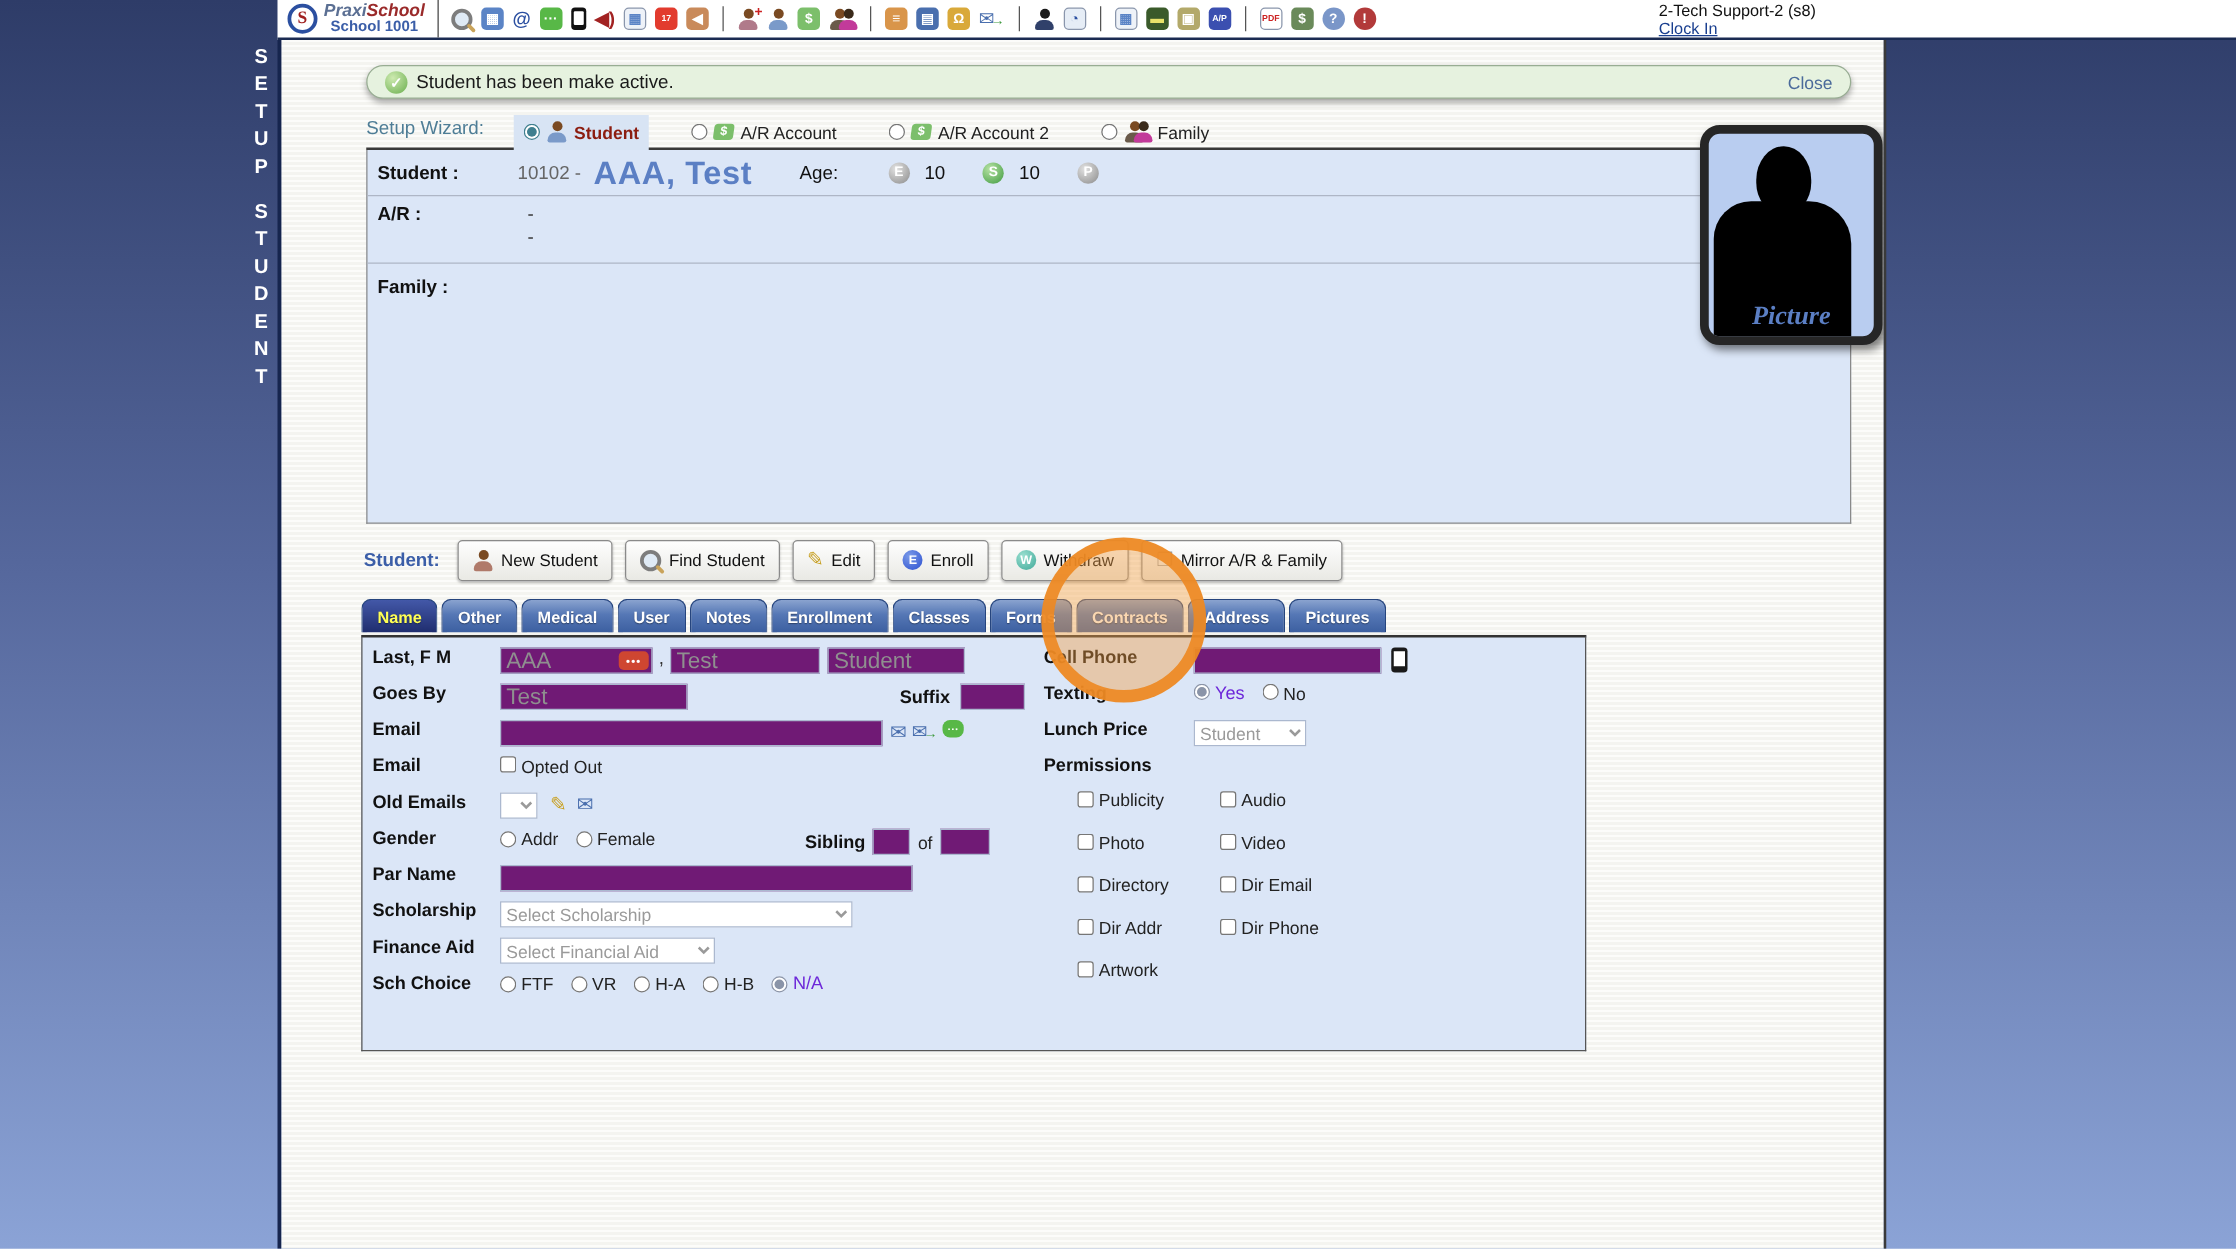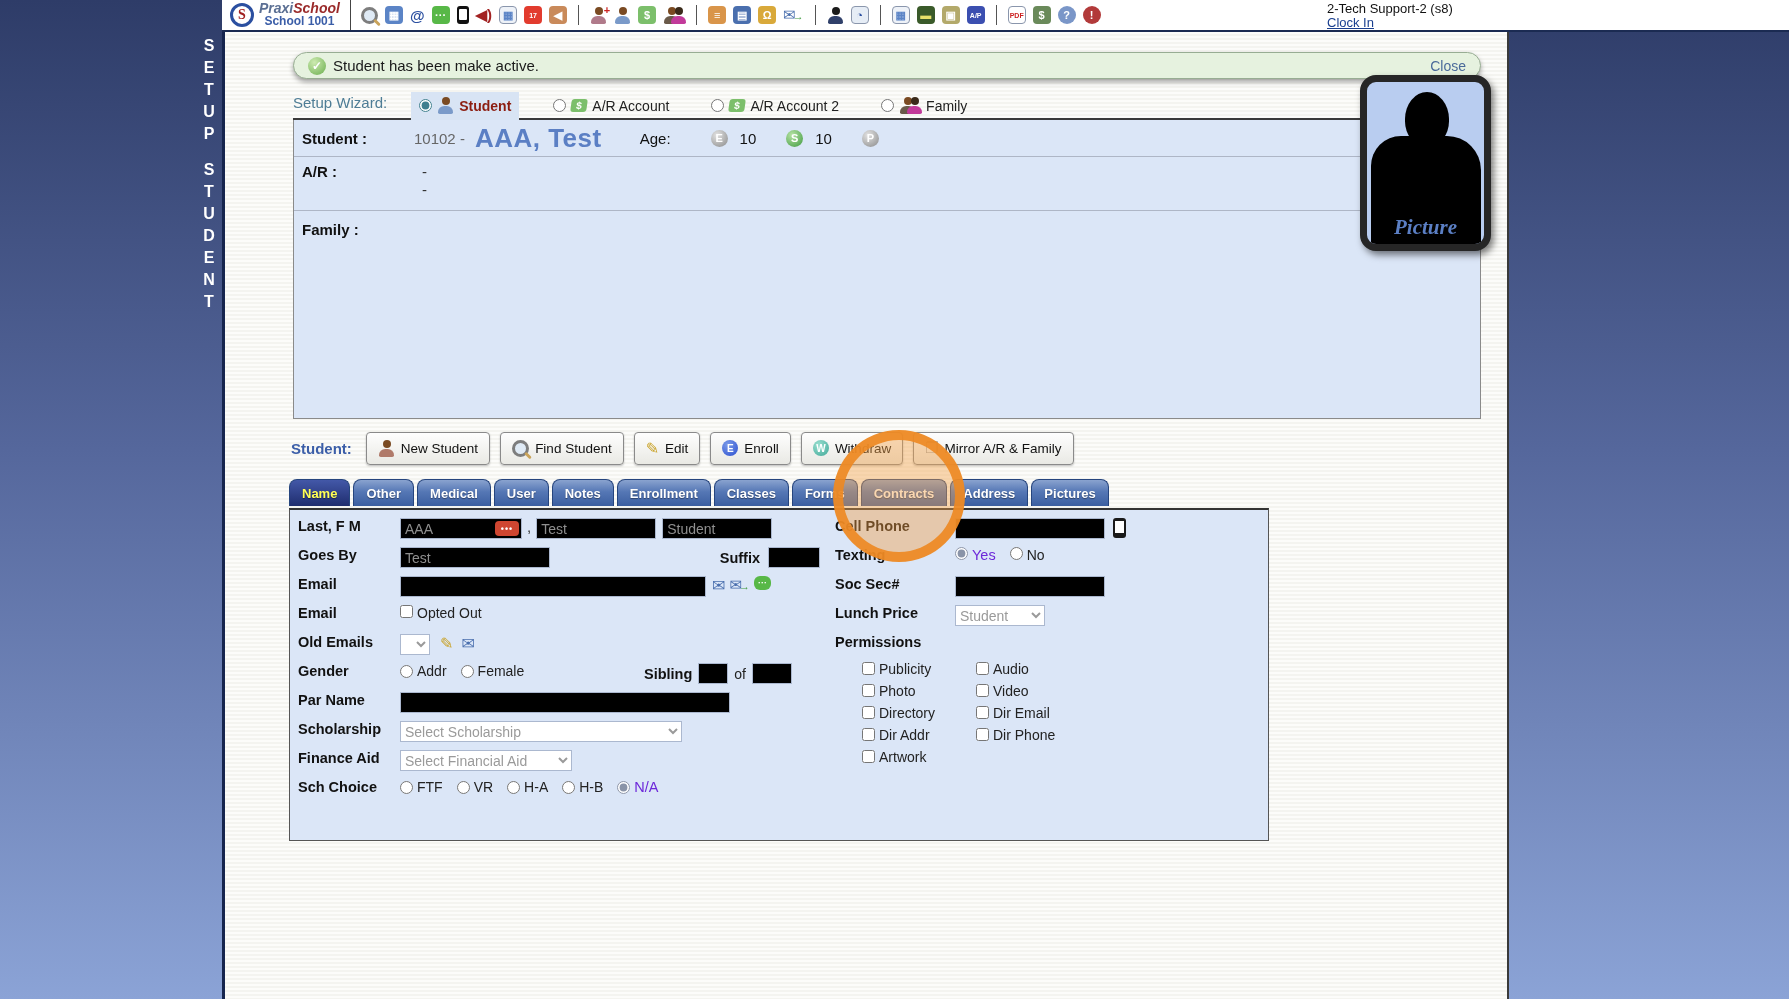--- a/index.html
+++ b/index.html
@@ -85,21 +85,21 @@
   .sname{color:#5b7fc4;font-size:26px;font-weight:bold;margin-left:10px;letter-spacing:.5px}
   .agelabel{font-size:15px;color:#111;margin-left:38px}
   .ages{display:flex;align-items:center;gap:12px;margin-left:40px}
   .sphere{width:17px;height:17px;border-radius:50%;color:#fff;font-weight:bold;font-size:11px;
           display:inline-flex;align-items:center;justify-content:center;flex-shrink:0}
   .sphere.gray{background:radial-gradient(circle at 35% 30%,#e2e2e2,#8a8a8a)}
   .sphere.green{background:radial-gradient(circle at 35% 30%,#b6e2a4,#3f9a3f)}
   .age-val{font-size:15px;color:#111;margin-right:18px}
   .ar-vals{padding-top:6px;margin-left:8px;font-size:15px;color:#333;line-height:18px}
 
-  .pic{position:absolute;left:1135px;top:45px;width:131px;height:176px;box-sizing:border-box;
+  .pic{position:absolute;left:1135px;top:70px;width:146px;height:176px;box-sizing:border-box;
        background:#b9cdf0;border:7px solid #262626;border-radius:16px;overflow:hidden;
        box-shadow:3px 4px 7px rgba(0,0,0,.5);z-index:30;cursor:pointer}
   .sil-head{position:absolute;left:38px;top:10px;width:44px;height:54px;background:#000;
             border-radius:50% 50% 46% 46%}
   .sil-body{position:absolute;left:4px;top:54px;width:110px;height:110px;background:#000;
             border-radius:30px 34px 0 0}
   .pic-label{position:absolute;bottom:4px;left:0;right:0;text-align:center;z-index:2;
              font-family:"Liberation Serif",serif;font-style:italic;font-weight:bold;
              font-size:21px;color:#5b7fc4}
 
@@ -121,39 +121,39 @@
   .tab.active{background:linear-gradient(180deg,#4358a8 0%,#1f2d6e 100%);color:#ffff55}
 
   .form-box{position:absolute;left:64px;top:478px;width:980px;height:333px;box-sizing:border-box;
             background:#dbe6f7;border:1px solid #555;border-top:2px solid #333}
   .fcol{position:absolute;top:8px}
   .fleft{left:8px;width:522px}
   .fright{left:545px;width:428px}
   .frow{display:flex;align-items:flex-start;height:26px;margin-bottom:3px}
   .flabel{font-weight:bold;font-size:14.5px;color:#111;width:102px;flex-shrink:0}
   .flabel2{font-weight:bold;font-size:14.5px;color:#111;width:120px;flex-shrink:0}
-  .inp{height:21px;border:1px solid #abb8cf;background:#000000;color:#8f8f8f;font-size:14px;
+  .inp{height:21px;border:1px solid #abb8cf;background:#701a75;color:#8f8f8f;font-size:18px;
        font-family:inherit;padding:0 4px;box-sizing:border-box}
   .sel{height:21px;border:1px solid #abb8cf;background:#fff;color:#9a9a9a;font-size:14px;font-family:inherit}
   .inwrap{position:relative;display:inline-block}
   .redchip{position:absolute;right:3px;top:3px;width:24px;height:15px;background:#cf4631;
            border-radius:4px;color:#fff;font-size:9px;font-weight:bold;letter-spacing:1px;
            display:flex;align-items:center;justify-content:center;cursor:pointer}
   .comma{margin:0 5px;font-size:15px;color:#333}
   .ico-env{color:#4a6fae;font-size:16px;cursor:pointer}
   .ico-pencil{color:#c9a227;font-size:16px;cursor:pointer}
   .chat-mini{width:17px;height:14px;border-radius:6px;background:#58b847;color:#fff;font-size:9px;
              font-weight:bold;display:inline-flex;align-items:center;justify-content:center;cursor:pointer}
   .rlbl{font-size:14px;color:#222;margin:0 14px 0 4px}
   .frow input[type=radio],.frow input[type=checkbox]{accent-color:#8a94a8;margin:0}
   .red-strong{color:#6d28d9;font-weight:normal;font-size:14.5px}
   .suffix-group{margin-left:auto;display:flex;align-items:center;gap:8px}
   .sib-group{margin-left:auto;margin-right:28px;display:flex;align-items:center;gap:6px}
   .perm-grid{margin-left:22px;display:grid;grid-template-columns:22px 92px 22px 120px;
-             row-gap:3px;align-items:center;font-size:14px;color:#222}
+             row-gap:15px;align-items:center;font-size:14px;color:#222}
   .phn2{width:13px;height:20px;background:#1a1a1a;border-radius:3px;position:relative;margin-left:8px;cursor:pointer}
   .phn2::after{content:"";position:absolute;left:2px;right:2px;top:3px;bottom:5px;background:#fff}
 
   .hl-circle{position:absolute;left:608px;top:400px;width:132px;height:132px;border-radius:50%;
              box-sizing:border-box;border:10px solid rgba(237,137,35,.92);
              background:rgba(243,160,70,.42);z-index:60;pointer-events:none}
 </style>
 </head>
 <body>
 
@@ -514,24 +514,20 @@
         <span class="phn2"></span>
       </div>
       <div class="frow">
         <div class="flabel2">Texting</div>
         <input type="radio" name="texting" checked="" style="">
         <span class="rlbl red-strong">Yes</span>
         <input type="radio" name="texting" style="">
         <span class="rlbl">No</span>
       </div>
       <div class="frow">
-        <div class="flabel2">Soc Sec#</div>
-        <input class="inp" style="width: 150px;">
-      </div>
-      <div class="frow">
         <div class="flabel2">Lunch Price</div>
         <select class="sel" style="width:90px">
           <option>Student</option>
         </select>
       </div>
       <div class="frow" style="height:22px">
         <div class="flabel2" style="width:auto">Permissions</div>
       </div>
       <div class="perm-grid" id="perm-grid">
           <input type="checkbox" style="">

